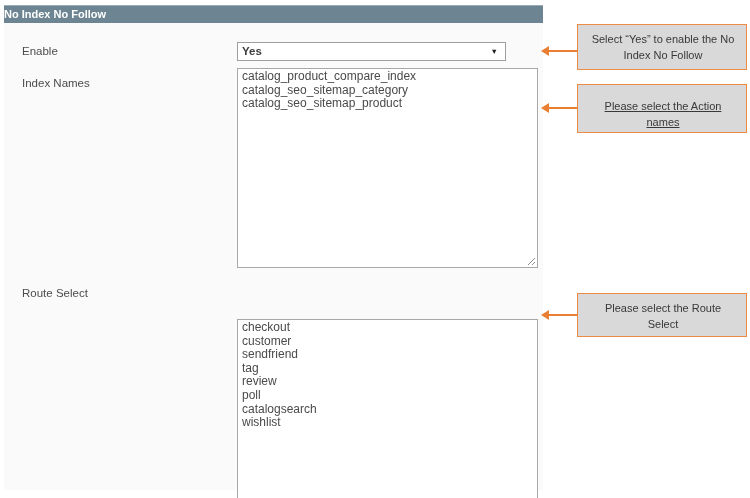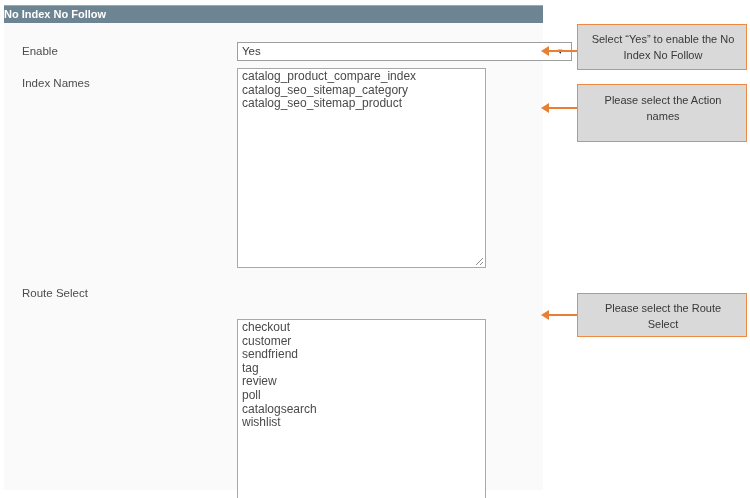--- a/index.html
+++ b/index.html
@@ -16,53 +16,53 @@
   .section-header {
     position:absolute; left:0; top:0; right:0; height:18px;
     background:#6d8592; border-top:1px solid #9aabb3;
     color:#ffffff; font-size:11px; font-weight:bold; line-height:16px;
     cursor:pointer;
   }
   .field-label {
     position:absolute; left:18px; font-size:11.5px; color:#4c4c4c;text-align:center;
   }
   .select-box {
-    position:absolute; left:233px; top:37px; width:335px; height:19px;
-    background:#ffffff; border:1px solid #9e9e9e; cursor:pointer;
+    position:absolute; left:233px; top:37px; width:269px; height:19px;
+    background:#ffffff; border:1px solid #9e9e9e; cursor:pointer;font-weight:bold;
   }
   .select-value {
     position:absolute; left:4px; top:0; line-height:17px;
     font-size:11.5px; color:#3c3c3c;
   }
   .select-arrow {
     position:absolute; right:7px; top:5px; font-size:7.5px; color:#1f1f1f;
     line-height:8px;
   }
-  .ta-wrap { position:absolute; left:233px; width:249px; }
+  .ta-wrap { position:absolute; left:233px; width:301px; }
   .ta-wrap.ta1 { top:63px;  height:200px; }
   .ta-wrap.ta2 { top:280px; height:198px;margin-top:34px; }
   textarea.names {
     width:100%; height:100%; background:#ffffff; border:1px solid #a8a8a8;
     font-family:"Liberation Sans", sans-serif; font-size:12px; line-height:13.6px;
     color:#4a4a4a; padding:1px 4px; resize:none; overflow:hidden; outline:none;
   }
   .resize-handle {
     position:absolute; right:2px; bottom:2px; width:10px; height:10px;
     cursor:nwse-resize;
   }
   
   .callout {
     position:absolute; left:577px; width:170px;
     background:#d9d9d9; border:1px solid #ed8b45;
     font-size:11px; color:#383838; line-height:16px;
     padding:6px 10px 0 12px;
     text-align:center;
   }
   .callout.c1 { top:24px;  height:46px; }
-  .callout.c2 { top:84px;  height:58px; padding-top:7px; }
+  .callout.c2 { top:84px;  height:49px; padding-top:13px;text-decoration:underline; }
   .callout.c3 { top:293px; height:44px; }
   
   .arrow { position:absolute; }
   .arrow-line {
     position:absolute; left:549px; width:28px; height:2px; background:#e87f33;
   }
   .arrow-head {
     position:absolute; left:541px; width:0; height:0;
     border-top:5px solid transparent; border-bottom:5px solid transparent;
     border-right:8px solid #e87f33;

